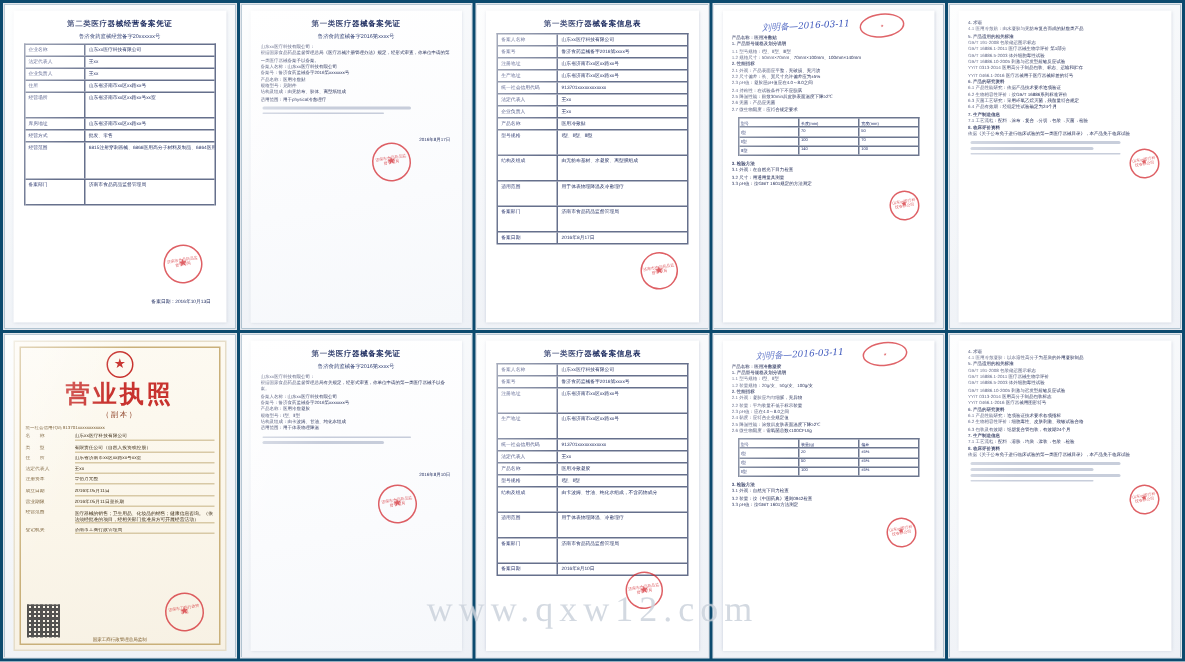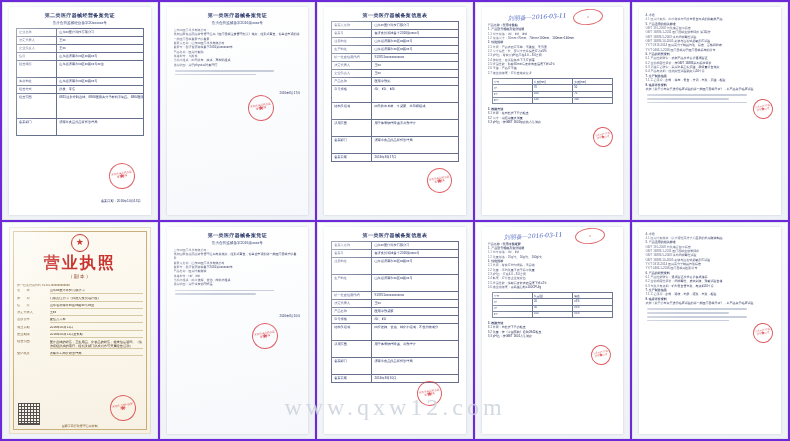--- a/index.html
+++ b/index.html
@@ -10,21 +10,21 @@
   body {
     width: 790px;
     height: 441px;
     font-family: "Liberation Sans", sans-serif;
     overflow: hidden;
   }
   .sheet {
     position: relative;
     width: 790px;
     height: 441px;
-    background: #6d28d9;
+    background: #0c4a6e;
     display: grid;
     grid-template-columns: repeat(5, 1fr);
     grid-template-rows: repeat(2, 1fr);
     gap: 2px;
     padding: 2px;
     box-sizing: border-box;
   }
   .doc {
     position: relative;
     background: linear-gradient(160deg, #fbfcfd 0%, #f4f6f9 45%, #eef1f6 100%);

